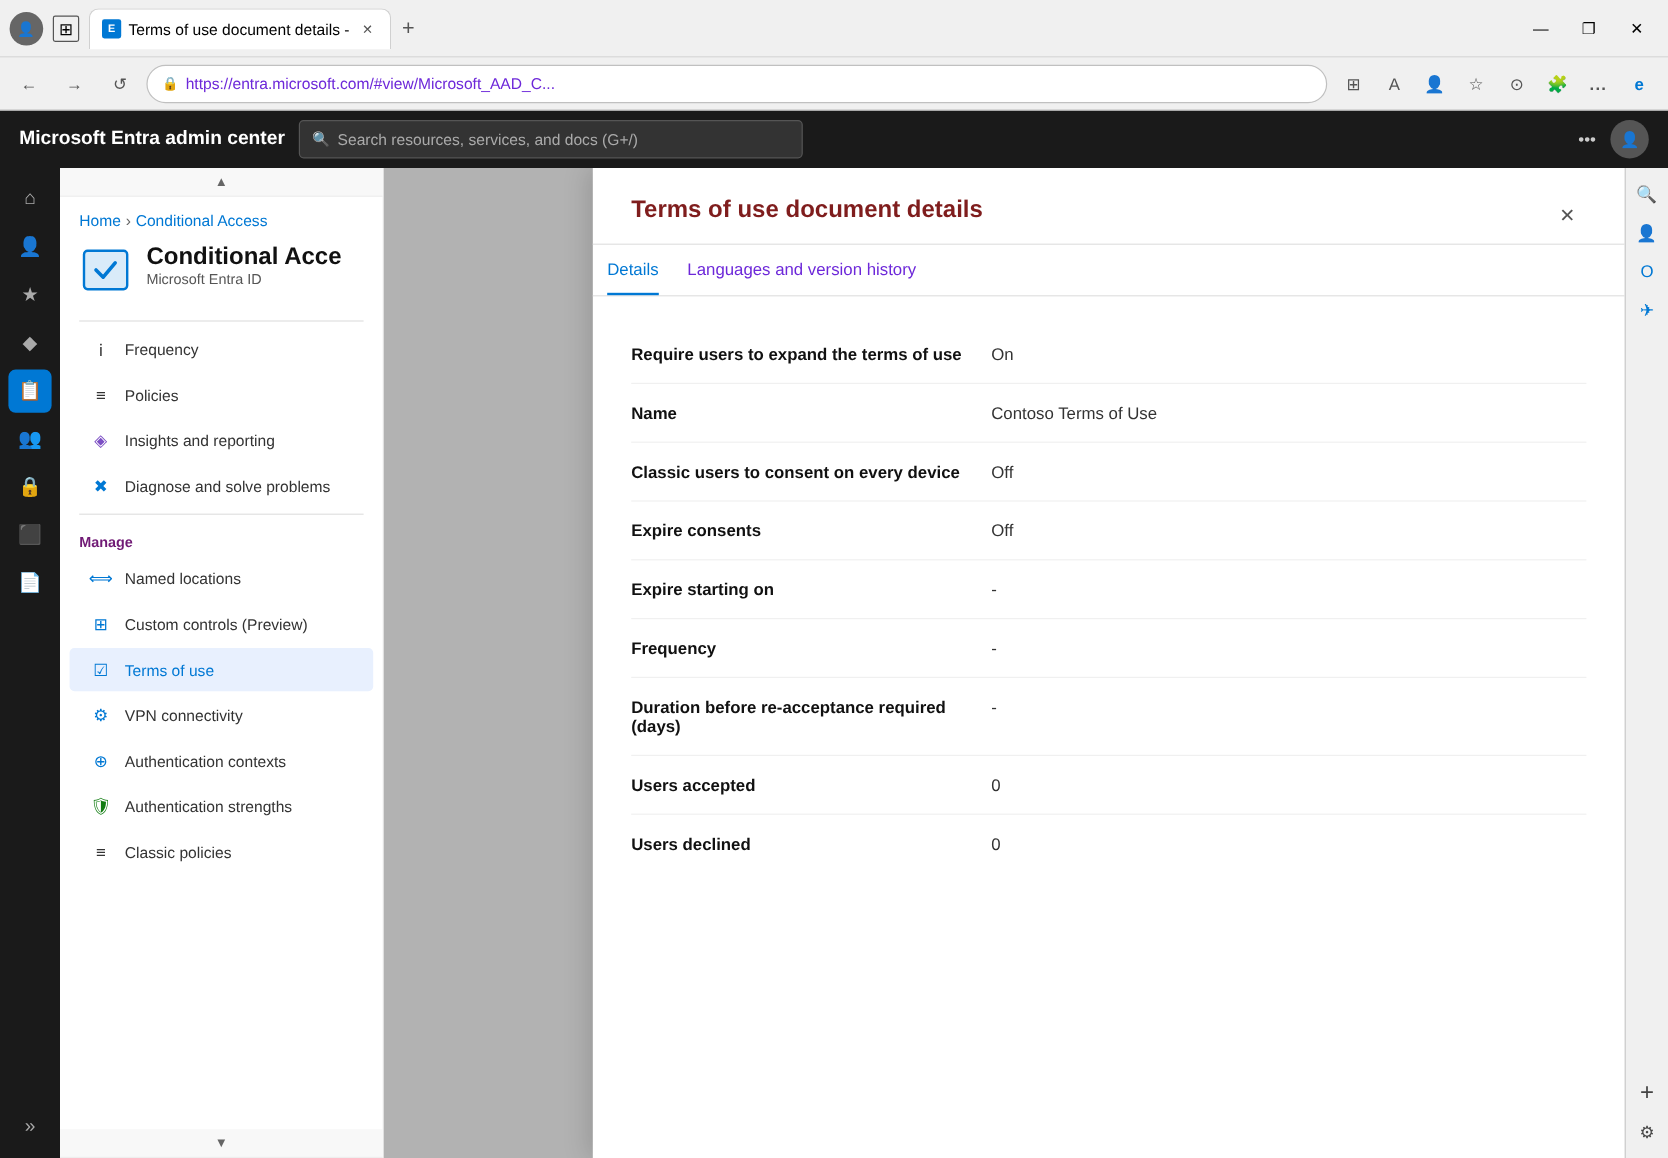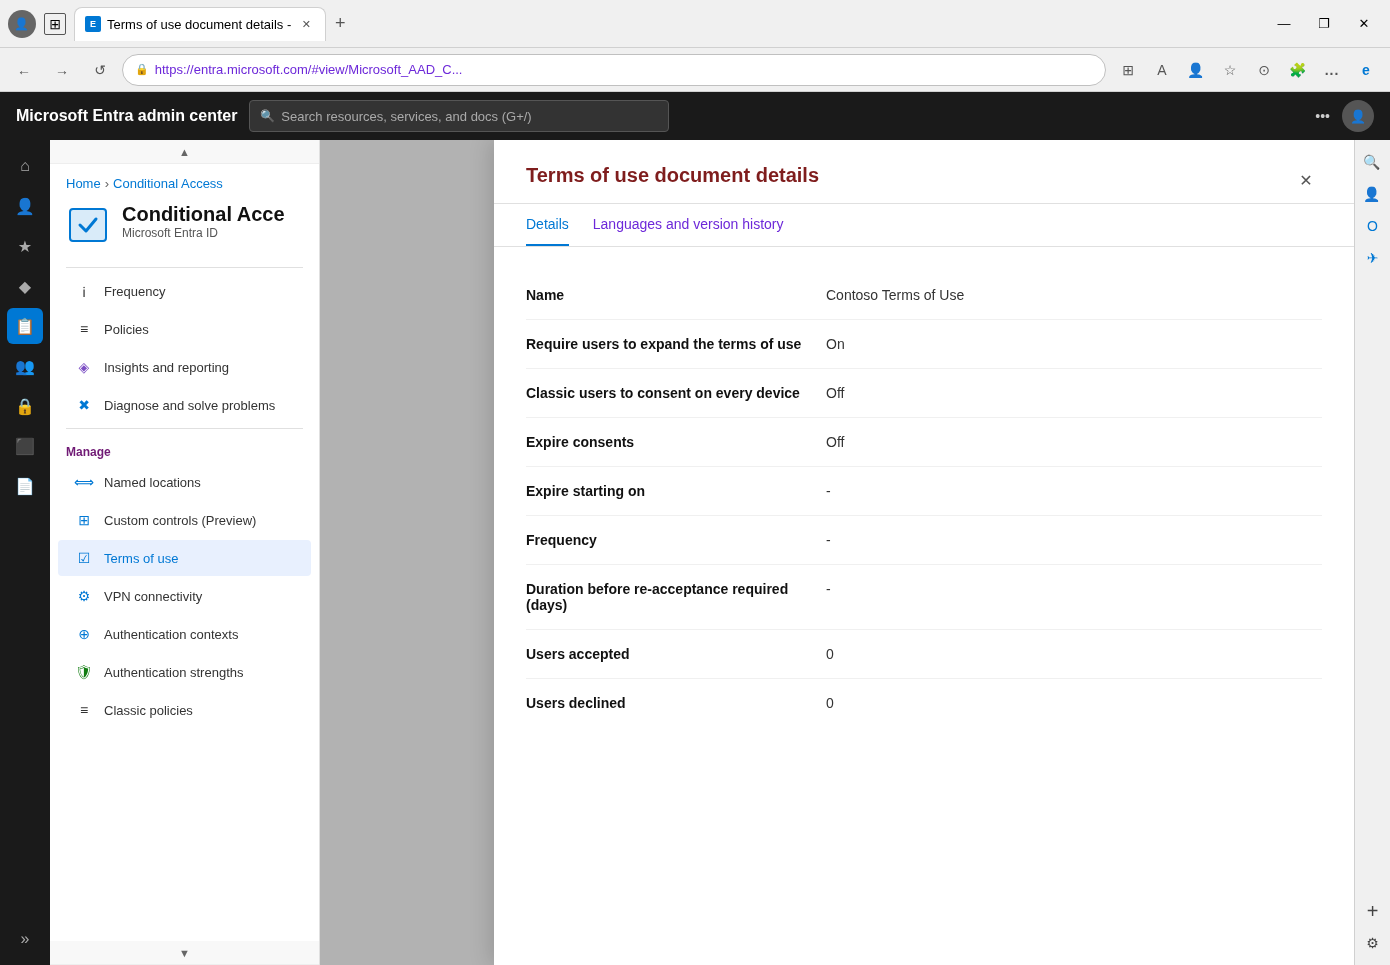--- a/index.html
+++ b/index.html
@@ -66,21 +66,21 @@
 
     
     .content-area { flex: 1; background: #fff; overflow: hidden; position: relative; }
 
     
     .panel-overlay { position: absolute; top: 0; right: 0; bottom: 0; left: 0; background: rgba(0,0,0,0.3); }
     .detail-panel { position: absolute; top: 0; right: 0; bottom: 0; width: 860px; background: #fff; box-shadow: -4px 0 20px rgba(0,0,0,0.15); display: flex; flex-direction: column; }
     .panel-header { padding: 24px 32px 0; display: flex; align-items: flex-start; justify-content: space-between; border-bottom: 1px solid #e0e0e0; }
     .panel-title { font-size: 20px; font-weight: 600; color: #7f1d1d; padding-bottom: 16px; }
     .panel-close { width: 32px; height: 32px; border-radius: 4px; display: flex; align-items: center; justify-content: center; cursor: pointer; font-size: 16px; color: #555; }
-    .panel-tabs { display: flex; padding: 0 32px; border-bottom: 1px solid #e0e0e0; }
+    .panel-tabs { display: flex; padding: 0 12px; border-bottom: 1px solid #e0e0e0; }
     .panel-tab { padding: 12px 0; margin-right: 24px; font-size: 14px; cursor: pointer; color: #6d28d9; border-bottom: 2px solid transparent; }
     .panel-tab.active { color: #0078d4; border-bottom-color: #0078d4; font-weight: 500; }
     .panel-body { flex: 1; padding: 24px 32px; overflow-y: auto; }
 
     .detail-row { display: flex; padding: 16px 0; border-bottom: 1px solid #f0f0f0; align-items: flex-start; }
     .detail-row:last-child { border-bottom: none; }
     .detail-label { width: 300px; font-size: 14px; font-weight: 600; color: #111; flex-shrink: 0; padding-right: 24px; }
     .detail-value { font-size: 14px; color: #333; }
 
     
@@ -246,27 +246,27 @@
               <span class="panel-title">Terms of use document details</span>
               <div class="panel-close">✕</div>
             </div>
             <div class="panel-tabs">
               <div class="panel-tab active">Details</div>
               <div class="panel-tab">Languages and version history</div>
             </div>
             <div class="panel-body">
 
               <div class="detail-row">
+                <div class="detail-label">Require users to expand the terms of use</div>
+                <div class="detail-value">On</div>
+              </div>
+
+              <div class="detail-row">
                 <div class="detail-label">Name</div>
                 <div class="detail-value">Contoso Terms of Use</div>
-              </div>
-
-              <div class="detail-row">
-                <div class="detail-label">Require users to expand the terms of use</div>
-                <div class="detail-value">On</div>
               </div>
 
               <div class="detail-row">
                 <div class="detail-label">Classic users to consent on every device</div>
                 <div class="detail-value">Off</div>
               </div>
 
               <div class="detail-row">
                 <div class="detail-label">Expire consents</div>
                 <div class="detail-value">Off</div>

